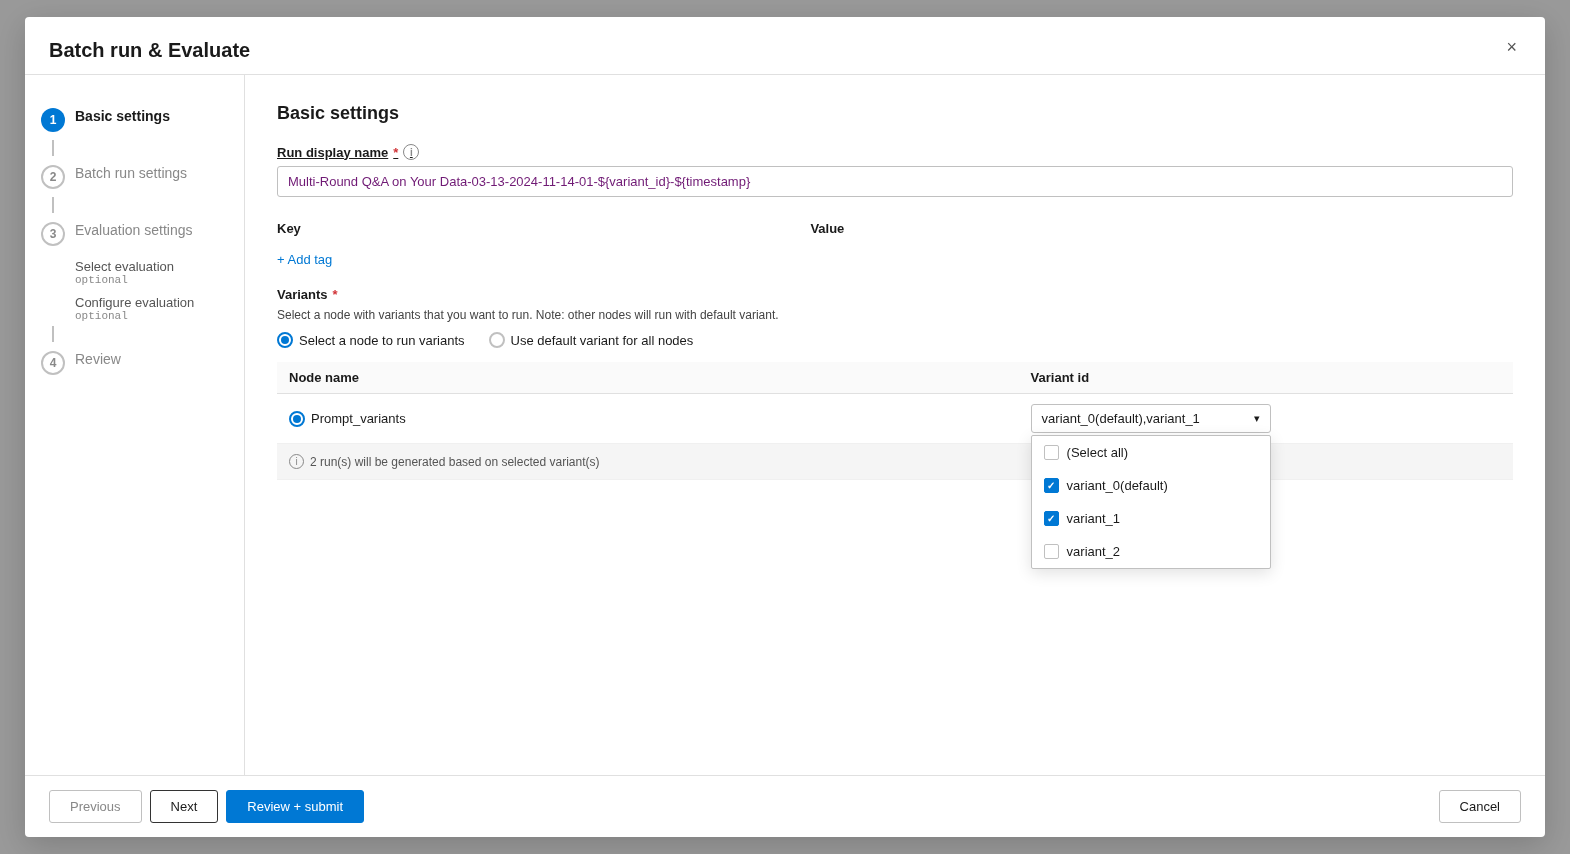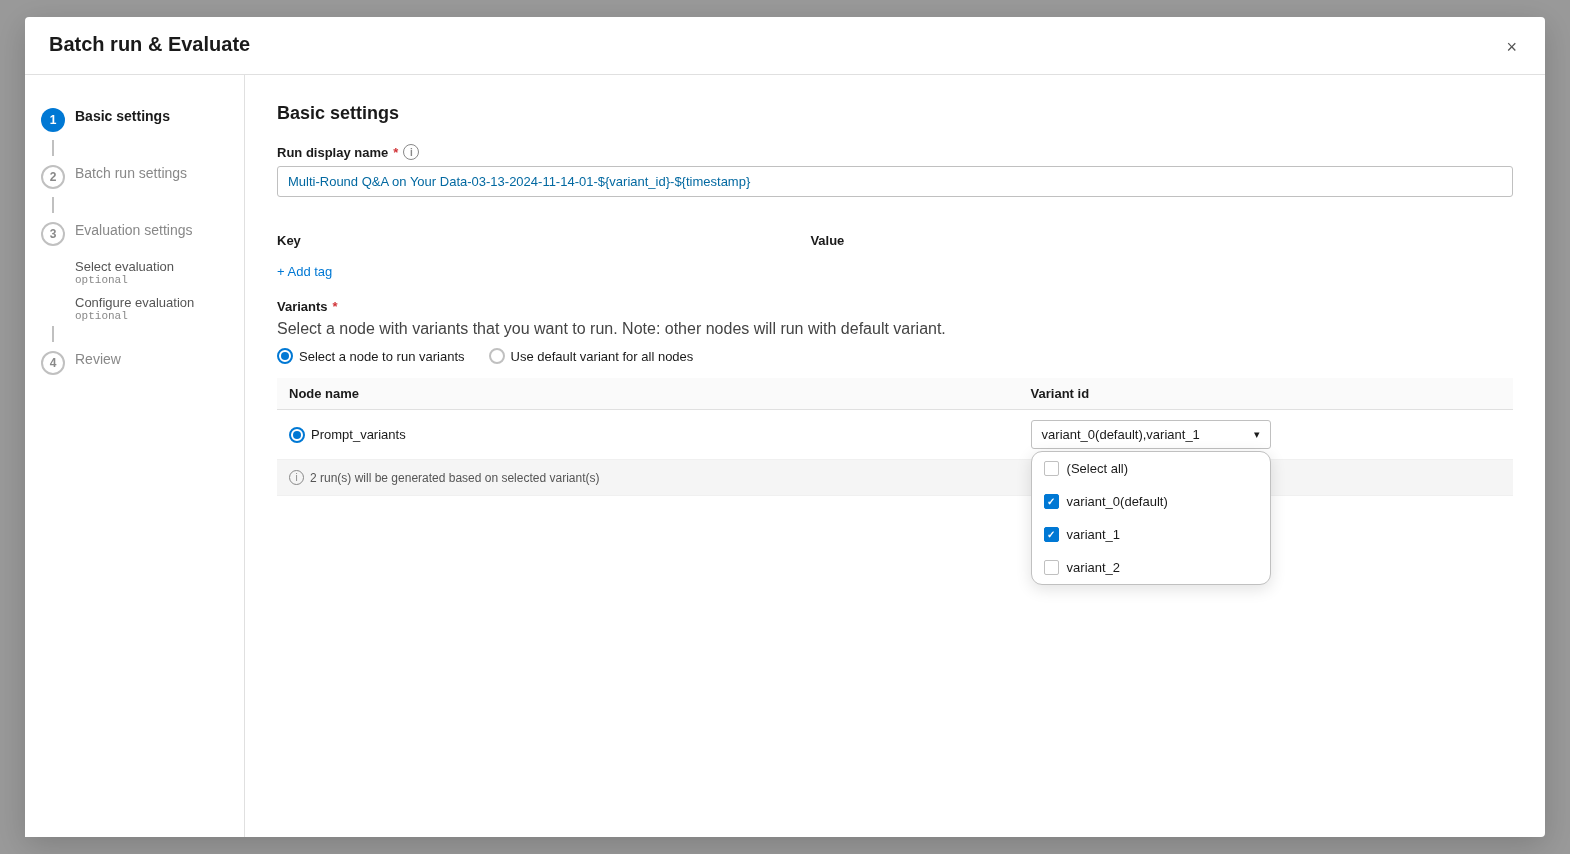--- a/index.html
+++ b/index.html
@@ -10,21 +10,21 @@
       background: rgba(0,0,0,0.4); display: flex; align-items: center; justify-content: center;
     }
 
     .modal {
       background: #fff; width: 1520px; height: 820px;
       border-radius: 4px; display: flex; flex-direction: column;
       box-shadow: 0 8px 32px rgba(0,0,0,0.18);
     }
 
     .modal-header {
-      display: flex; align-items: flex-start; justify-content: space-between;
+      display: flex; align-items: flex-end; justify-content: space-between;
       padding: 16px 24px 12px 24px; border-bottom: 1px solid #e0e0e0;
       flex-shrink: 0;
     }
 
     .modal-title {
       font-size: 20px; font-weight: 600; color: #1a1a1a;
     }
 
     .close-btn {
       background: none; border: none; cursor: pointer; font-size: 18px; color: #555; padding: 4px;
@@ -71,55 +71,55 @@
 
     
     .main-content {
       flex: 1; padding: 28px 32px; overflow-y: auto; position: relative;
     }
 
     .section-title {
       font-size: 18px; font-weight: 600; margin-bottom: 20px; color: #1a1a1a;
     }
 
-    .field-group { margin-bottom: 32px; }
+    .field-group { margin-bottom: 20px; text-decoration: underline; }
 
     .field-label {
       font-size: 13px; font-weight: 600; margin-bottom: 6px; color: #1a1a1a; display: flex; align-items: center; gap: 5px;
     }
 
     .required { color: #d13438; }
 
     .info-icon {
       display: inline-flex; align-items: center; justify-content: center;
       width: 16px; height: 16px; border-radius: 50%; border: 1.5px solid #888;
       font-size: 10px; color: #888; cursor: pointer;
     }
 
     .text-input {
       width: 100%; padding: 7px 10px; border: 1px solid #c0c0c0; border-radius: 3px;
-      font-size: 13px; color: #0369a1; outline: none;
+      font-size: 13px; color: #701a75; outline: none;
     }
 
     .textarea-input {
       width: 100%; padding: 7px 10px; border: 1px solid #c0c0c0; border-radius: 3px;
       font-size: 13px; color: #1a1a1a; height: 80px; resize: vertical; outline: none;
     }
 
     
     .tags-section { margin-bottom: 20px; }
     .tags-table { width: 100%; border-collapse: collapse; margin-bottom: 8px; }
     .tags-table th { text-align: left; font-size: 13px; font-weight: 600; padding: 4px 8px 8px 0; color: #1a1a1a; margin-top: 48px; }
     .add-tag-btn {
       background: none; border: none; color: #0078d4; cursor: pointer; font-size: 13px; display: flex; align-items: center; gap: 4px;
     }
 
     
     .variants-section { margin-bottom: 20px; }
-    .variants-desc { font-size: 16px; color: #444; margin-bottom: 10px; }
+    .variants-desc { font-size: 12px; color: #444; margin-bottom: 10px; }
 
     .radio-group { display: flex; gap: 24px; margin-bottom: 14px; }
     .radio-option { display: flex; align-items: center; gap: 6px; cursor: pointer; font-size: 13px; }
     .radio-circle {
       width: 16px; height: 16px; border-radius: 50%; border: 2px solid #c0c0c0;
       display: flex; align-items: center; justify-content: center; flex-shrink: 0;
     }
     .radio-circle.selected { border-color: #0078d4; }
     .radio-circle.selected::after { content: ''; width: 8px; height: 8px; border-radius: 50%; background: #0078d4; display: block; }
 
@@ -134,21 +134,21 @@
 
     
     .dropdown-container { position: relative; display: inline-block; }
     .dropdown-trigger {
       display: flex; align-items: center; gap: 8px; padding: 6px 10px;
       border: 1px solid #c0c0c0; border-radius: 3px; cursor: pointer; background: #fff;
       min-width: 240px; justify-content: space-between; font-size: 13px;
     }
     .dropdown-menu {
       position: absolute; top: calc(100% + 2px); left: 0; background: #fff;
-      border: 1px solid #c0c0c0; border-radius: 11px; min-width: 240px;
+      border: 1px solid #c0c0c0; border-radius: 2px; min-width: 240px;
       box-shadow: 0 4px 16px rgba(0,0,0,0.12); z-index: 100;
     }
     .dropdown-item {
       display: flex; align-items: center; gap: 8px; padding: 9px 12px;
       cursor: pointer; font-size: 13px;
     }
     .checkbox-box {
       width: 15px; height: 15px; border: 1.5px solid #c0c0c0; border-radius: 2px;
       display: flex; align-items: center; justify-content: center; flex-shrink: 0; background: #fff;
     }
@@ -319,15 +319,21 @@
                   </span>
                 </td>
               </tr>
             </tbody>
           </table>
         </div>
 
       </div>
     </div>
 
+    <div class="modal-footer">
+      <button class="btn btn-default" disabled="">Previous</button>
+      <button class="btn btn-secondary">Next</button>
+      <button class="btn btn-primary">Review + submit</button>
+      <button class="btn btn-cancel">Cancel</button>
+    </div>
 
   </div>
 </div>
 
 </body></html>

